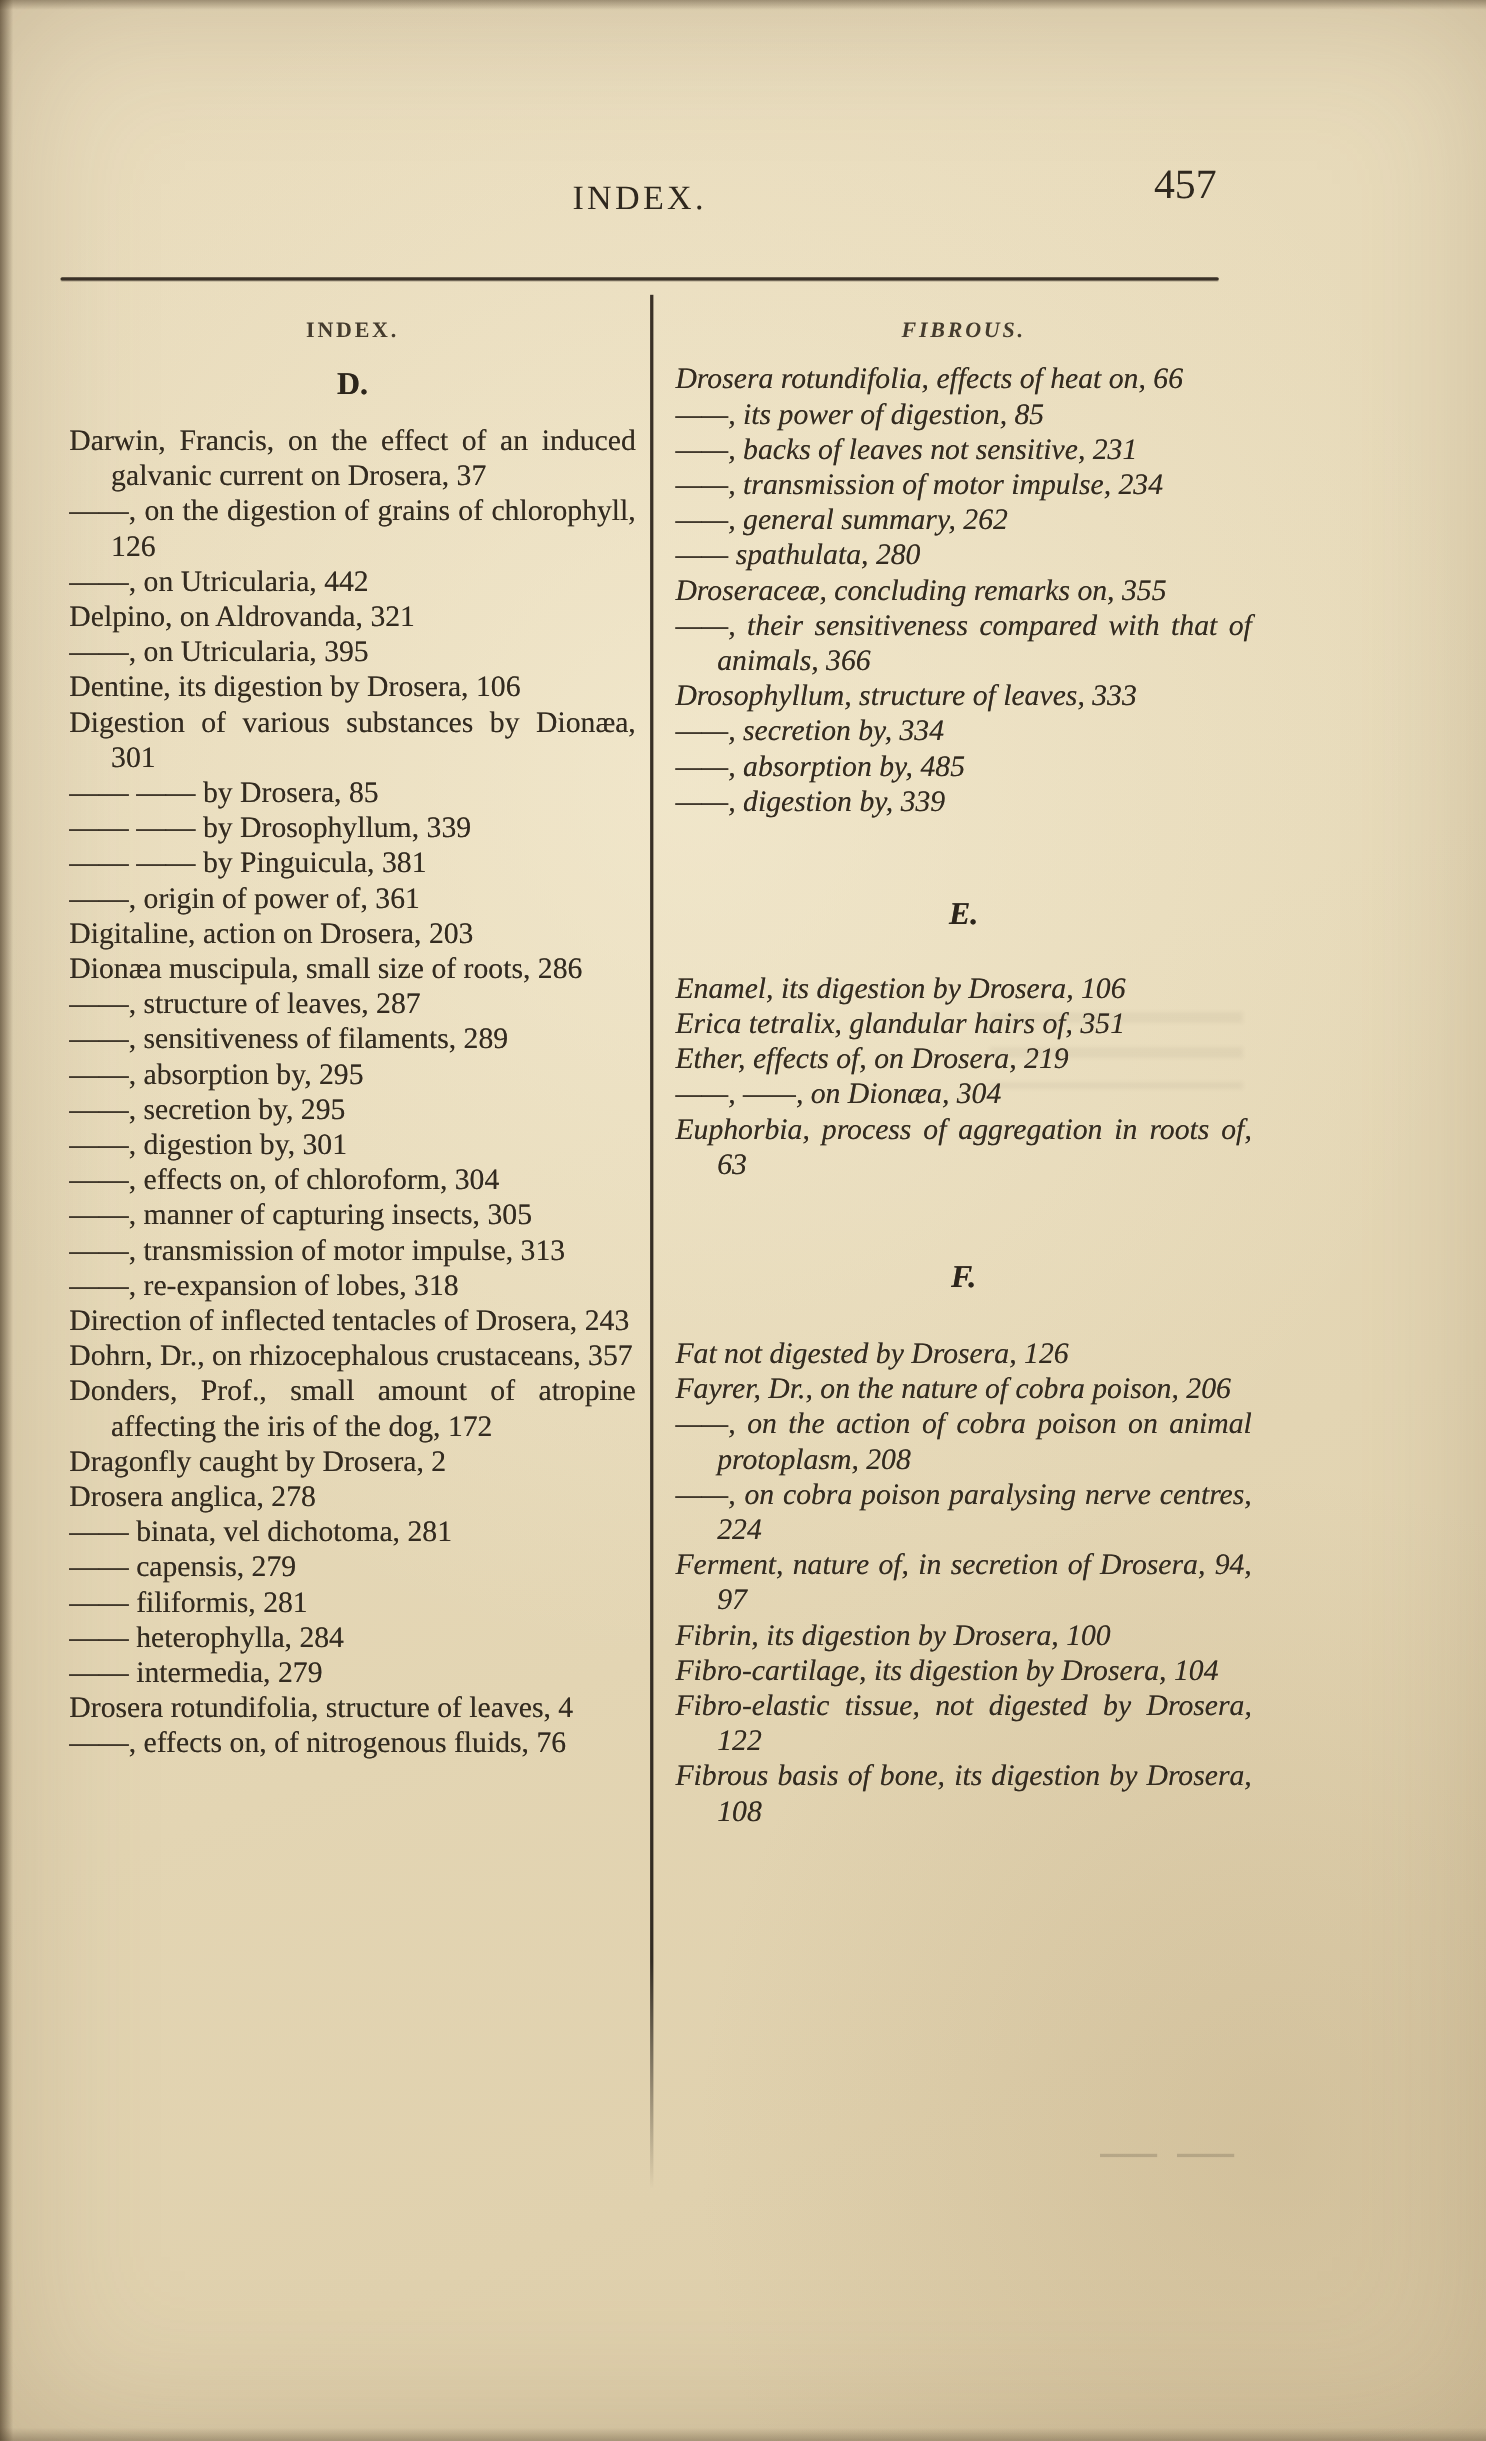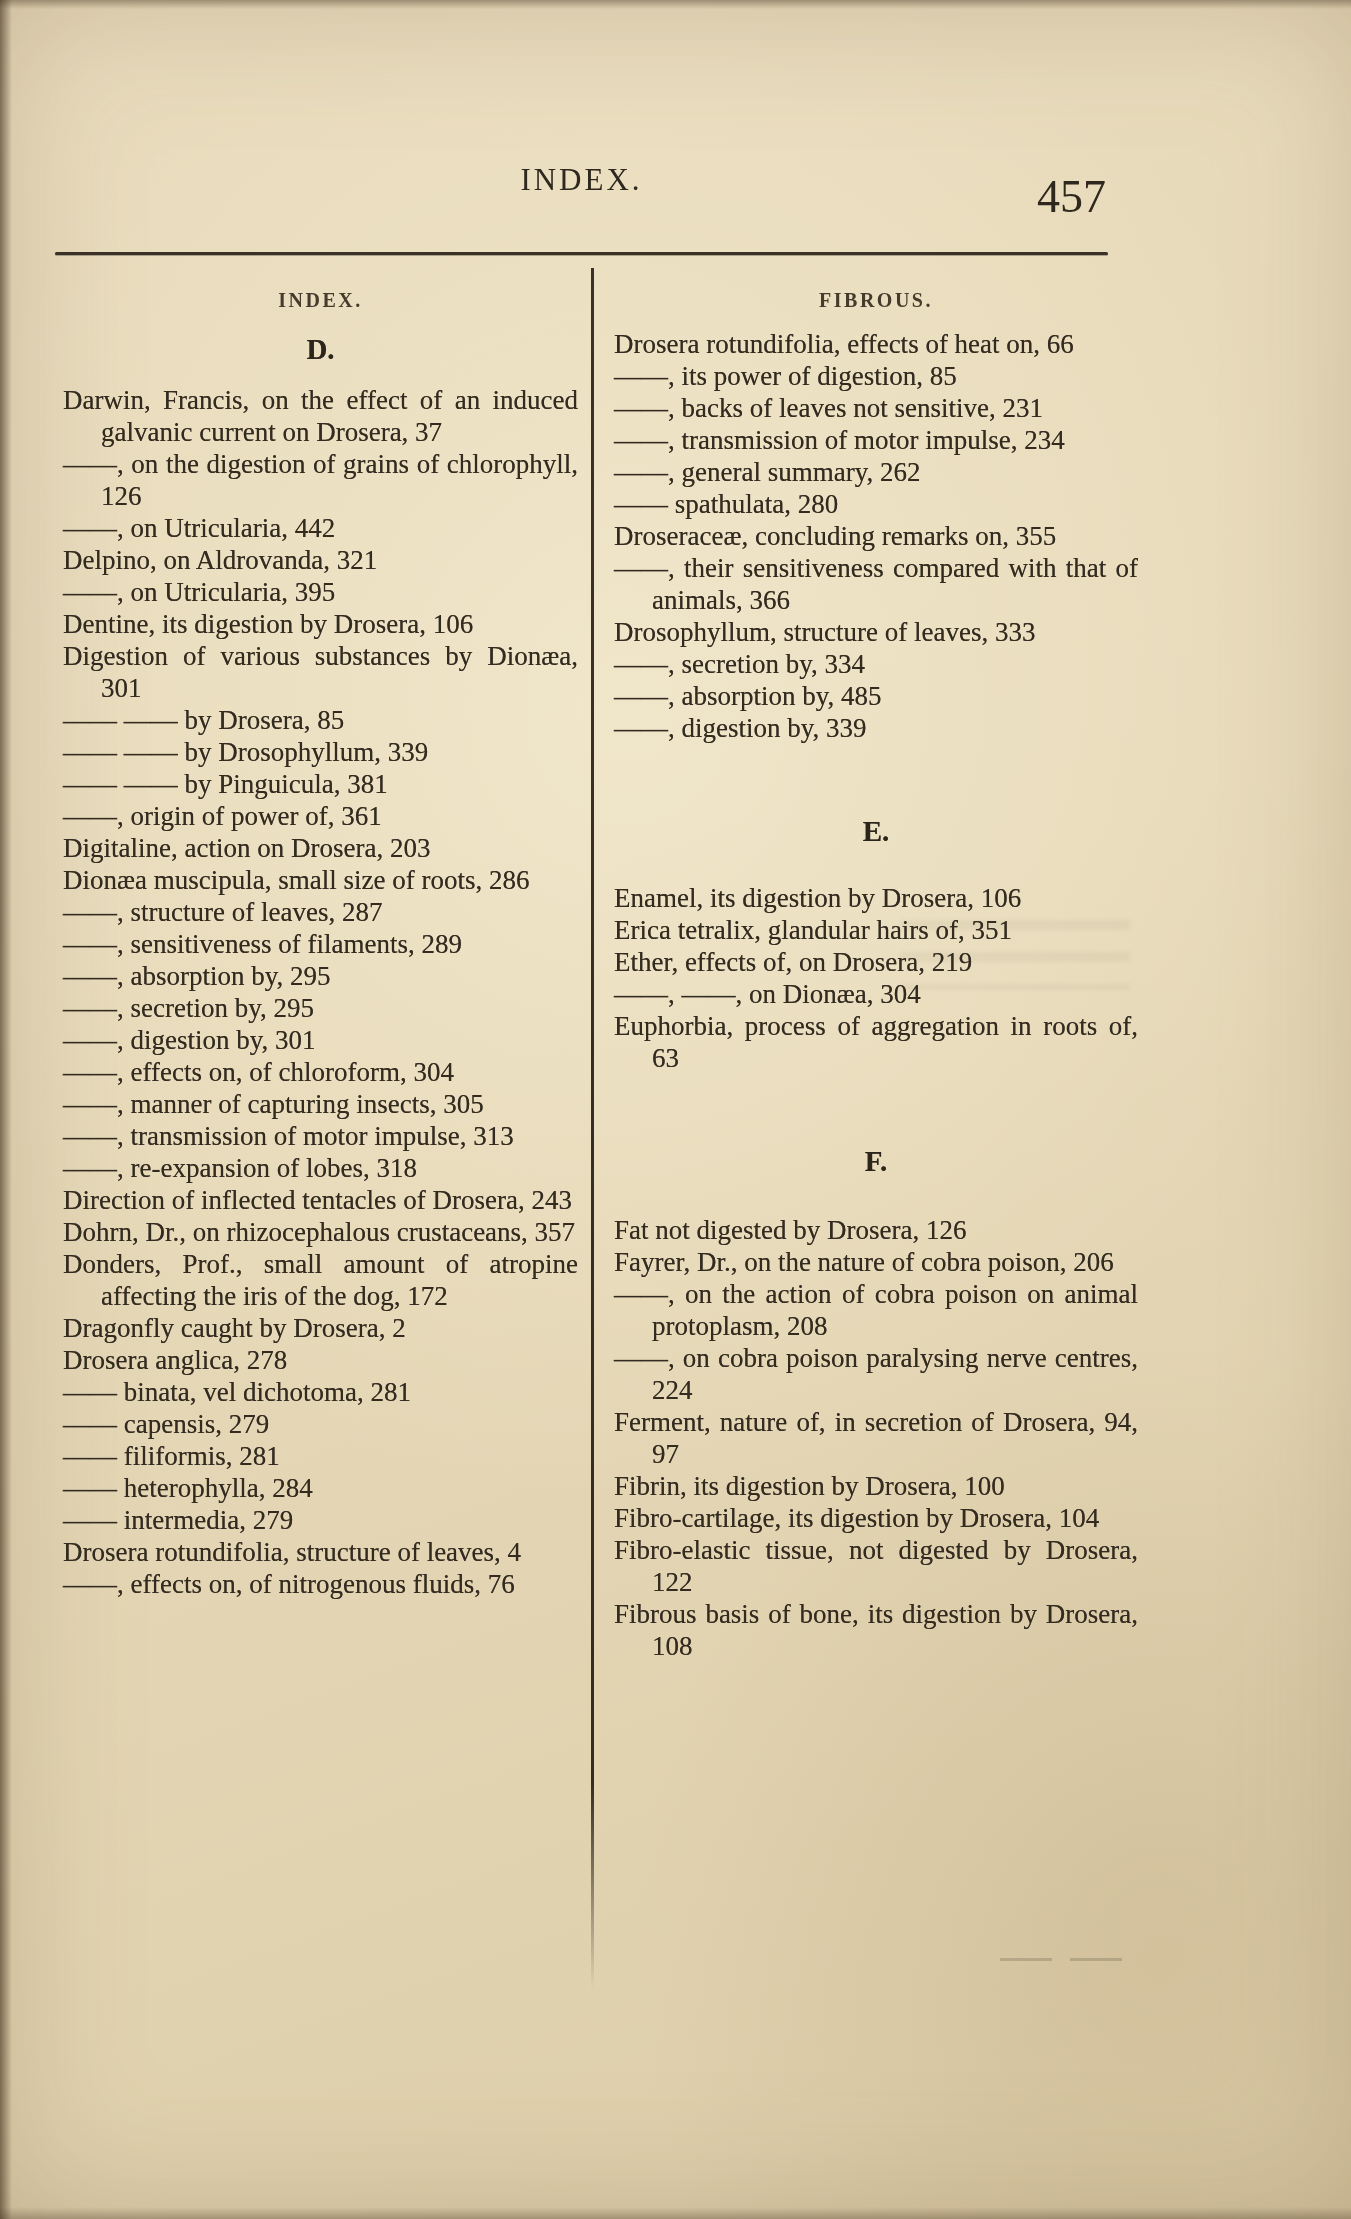--- a/index.html
+++ b/index.html
@@ -30,37 +30,37 @@
   .edge-right{right:0;top:0;bottom:0;width:8px;
     background:linear-gradient(to left, rgba(62,46,26,0.22), rgba(62,46,26,0));}
 
   .header{position:absolute;left:55px;top:148px;width:1053px;height:74px;}
   .page-title{
     position:absolute;left:0;right:0;top:14px;text-align:center;
     font-size:31px;letter-spacing:3px;font-weight:400;color:#2f281e;
   }
   .page-number{
     position:absolute;right:2px;top:-2px;
-    font-size:46px;color:#2f281e;margin-top:24px;
+    font-size:38px;color:#2f281e;
   }
 
   .header-rule{
     position:absolute;left:55px;top:252px;width:1053px;height:3px;
     background:#3a3127;border-radius:2px;
     box-shadow:0 1px 0 rgba(58,49,39,0.35);
   }
 
   .column-divider{
     position:absolute;left:591px;top:268px;width:3px;height:1722px;
     background:linear-gradient(to bottom,#3a3127 0%, #332c23 88%, rgba(58,49,39,0) 100%);
   }
 
   .col{position:absolute;top:288px;}
   .col-left{left:63px;width:515px;}
-  .col-right{left:614px;width:524px;}
+  .col-right{left:614px;width:524px;font-style:italic;}
 
   .running-head{
     text-align:center;font-size:20px;font-weight:700;letter-spacing:2.5px;
     color:#453c2e;margin:0 0 10px 0;line-height:24px;
   }
   .col-right .running-head{margin-bottom:16px;}
 
   .entry{
     font-size:27px;line-height:32px;text-align:justify;
     padding-left:38px;text-indent:-38px;margin:0;

